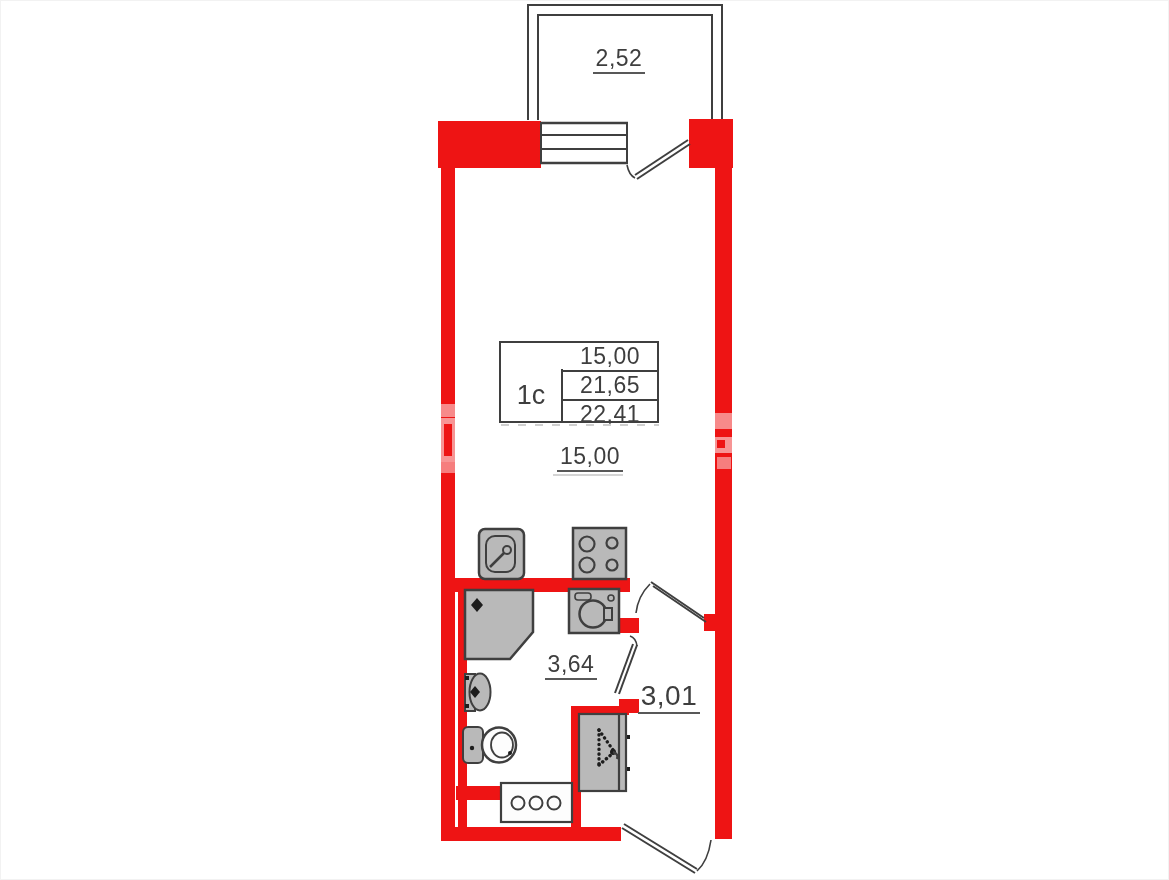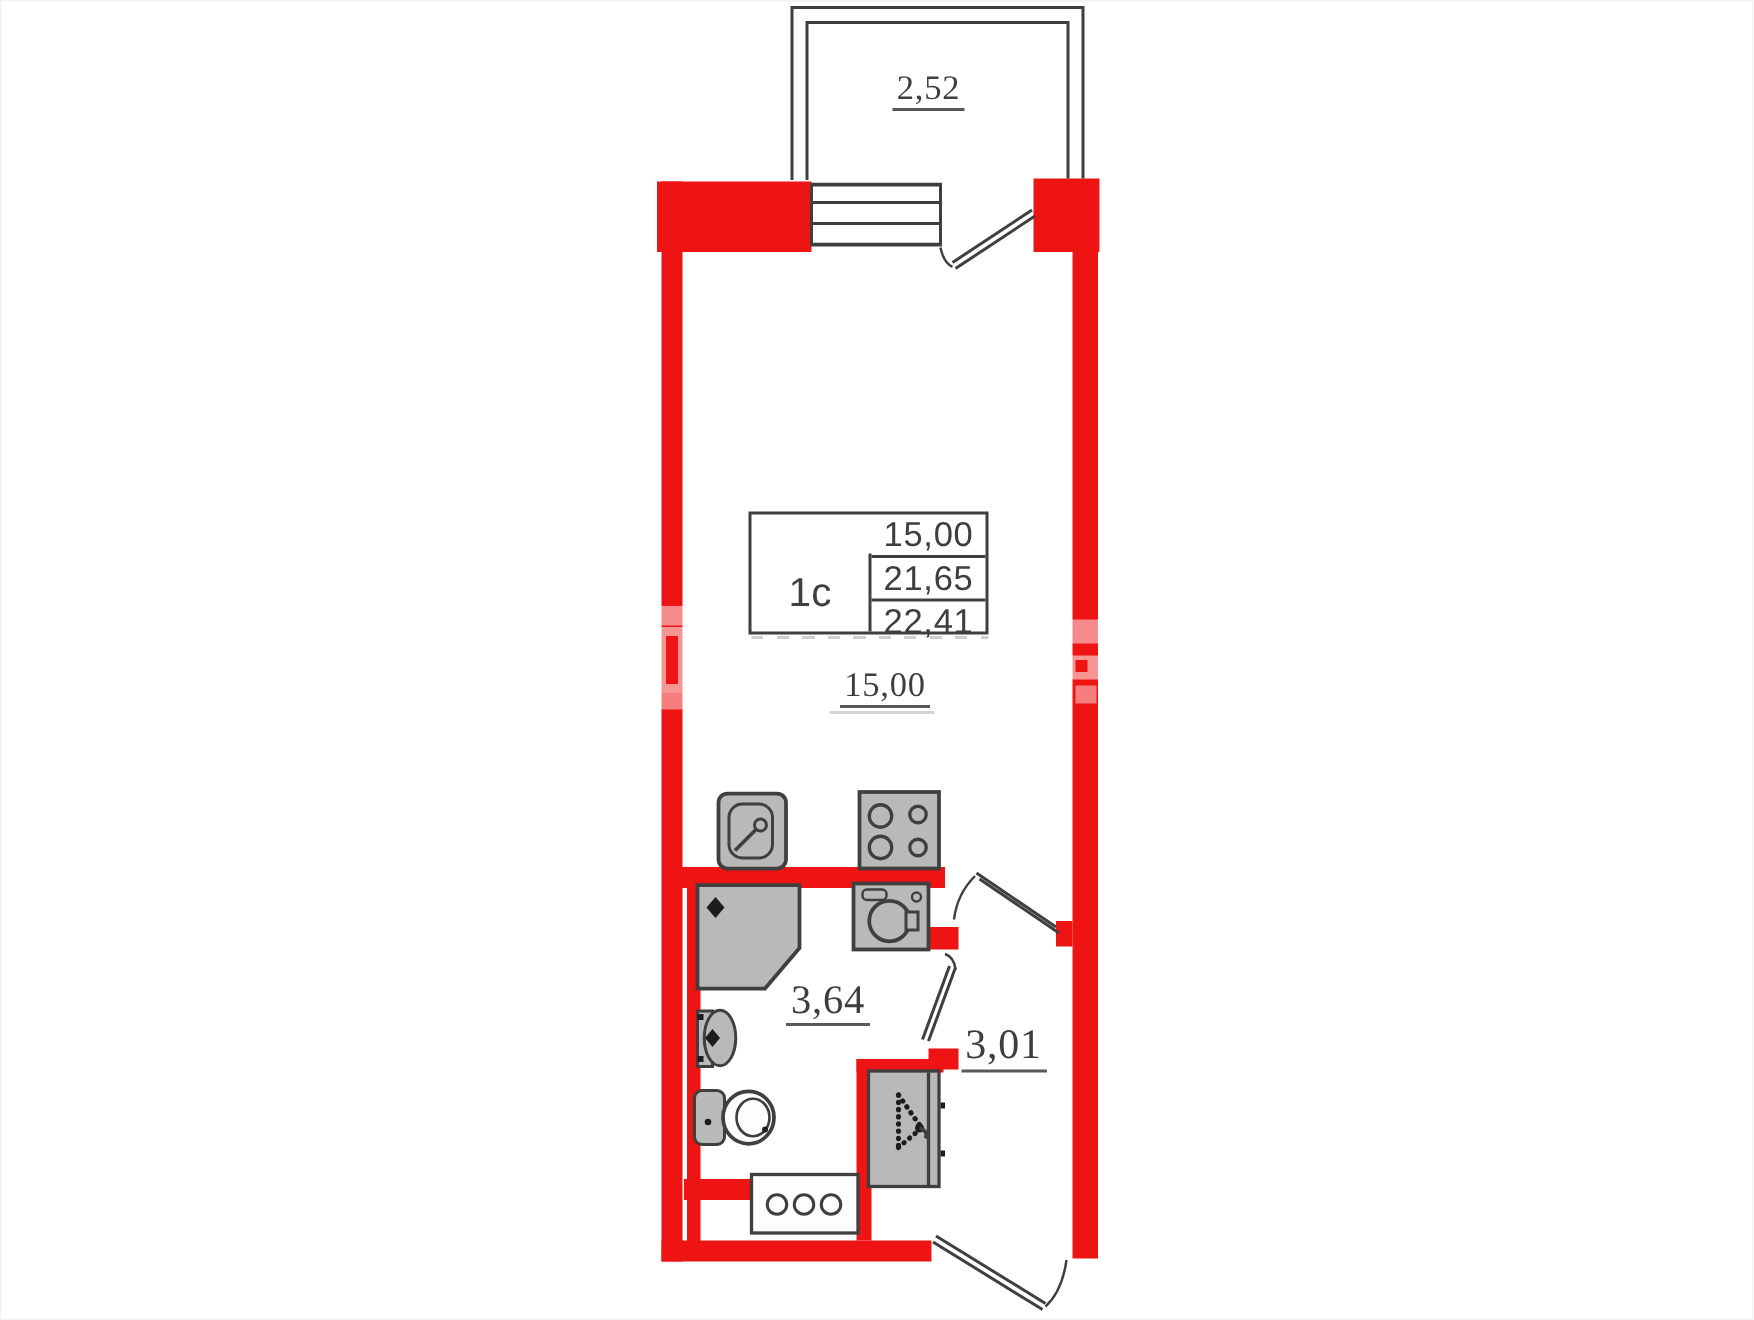--- a/index.html
+++ b/index.html
@@ -12,34 +12,34 @@
   .canvas{
     position:relative;width:1169px;height:880px;background:#ffffff;
     overflow:hidden;font-family:"Liberation Sans","DejaVu Sans",sans-serif;
     border:1px solid #f2f2f2;box-sizing:border-box;
   }
   .wall{position:absolute;background:var(--wall-red);}
   .lbl{
     position:absolute;color:var(--text);text-align:center;
     letter-spacing:.5px;white-space:nowrap;
   }
-  .u{border-bottom:2px solid #585858;padding:0 3px 1px 3px;font-family:Liberation Serif, serif;}
+  .u{border-bottom:2px solid #585858;padding:0 3px 1px 3px;}
   svg.overlay{position:absolute;left:0;top:0;}
   .ln{stroke:var(--line-dark);fill:none;}
   .fx{fill:var(--fixture-gray);stroke:var(--line-dark);}
   .fxw{fill:#fdfdfd;stroke:var(--line-dark);}
   .blk{fill:#1d1d1d;stroke:none;}
   
   .tbl{
     position:absolute;left:498px;top:340px;width:160px;height:82px;
     border:2px solid var(--line-dark);box-sizing:border-box;display:flex;
     color:var(--text);background:transparent;
   }
   .tbl .type{
-    width:80px;border-right:2px solid var(--line-dark);box-sizing:border-box;
+    width:62px;border-right:2px solid var(--line-dark);box-sizing:border-box;
     display:flex;align-items:center;justify-content:center;font-size:27px;margin-top:26px;
   }
   .tbl .rows{flex:1;display:flex;flex-direction:column;}
   .tbl .row{
     flex:1;display:flex;align-items:center;justify-content:center;
     font-size:23px;letter-spacing:.5px;box-sizing:border-box;
   }
   .tbl .row + .row{border-top:2px solid var(--line-dark);text-align:center;}
   .wm{position:absolute;pointer-events:none;}
 </style>
@@ -176,21 +176,21 @@
       <div class="row">22,41</div>
     </div>
   </div>
 
   <div class="lbl" style="left:578px;top:44px;width:80px;font-size:23px">
     <span class="u">2,52</span>
   </div>
   <div class="lbl" style="left:549px;top:442px;width:80px;font-size:23px">
     <span class="u">15,00</span>
   </div>
-  <div class="lbl" style="left:511px;top:650px;width:80px;font-size:27px">
+  <div class="lbl" style="left:530px;top:650px;width:80px;font-size:23px">
     <span class="u">3,64</span>
   </div>
   <div class="lbl" style="left:628px;top:679px;width:80px;font-size:28px">
     <span class="u">3,01</span>
   </div>
 
   <div class="wm" style="left:437px;top:403px;width:20px;height:13px;background:rgba(255,255,255,.5)"></div>
   <div class="wm" style="left:437px;top:417px;width:20px;height:44px;background:rgba(255,255,255,.55)"></div>
   <div class="wm" style="left:443px;top:423px;width:8px;height:32px;background:var(--wall-red)"></div>
   <div class="wm" style="left:437px;top:461px;width:20px;height:11px;background:rgba(255,255,255,.45)"></div>

